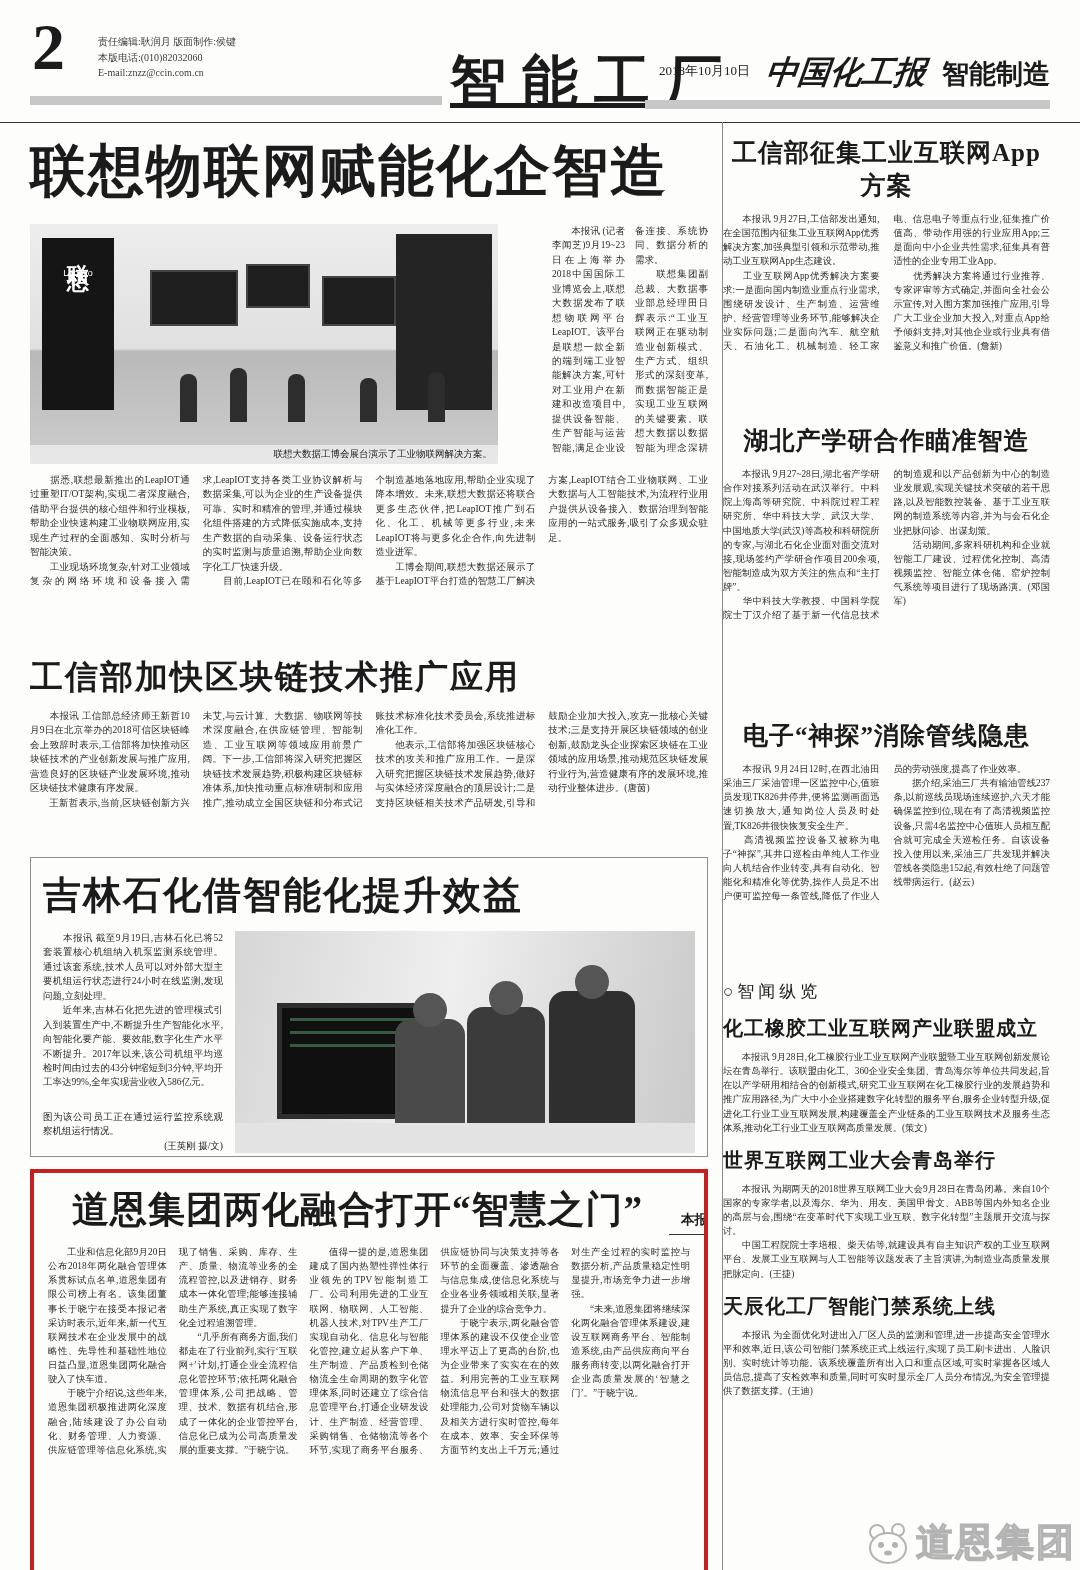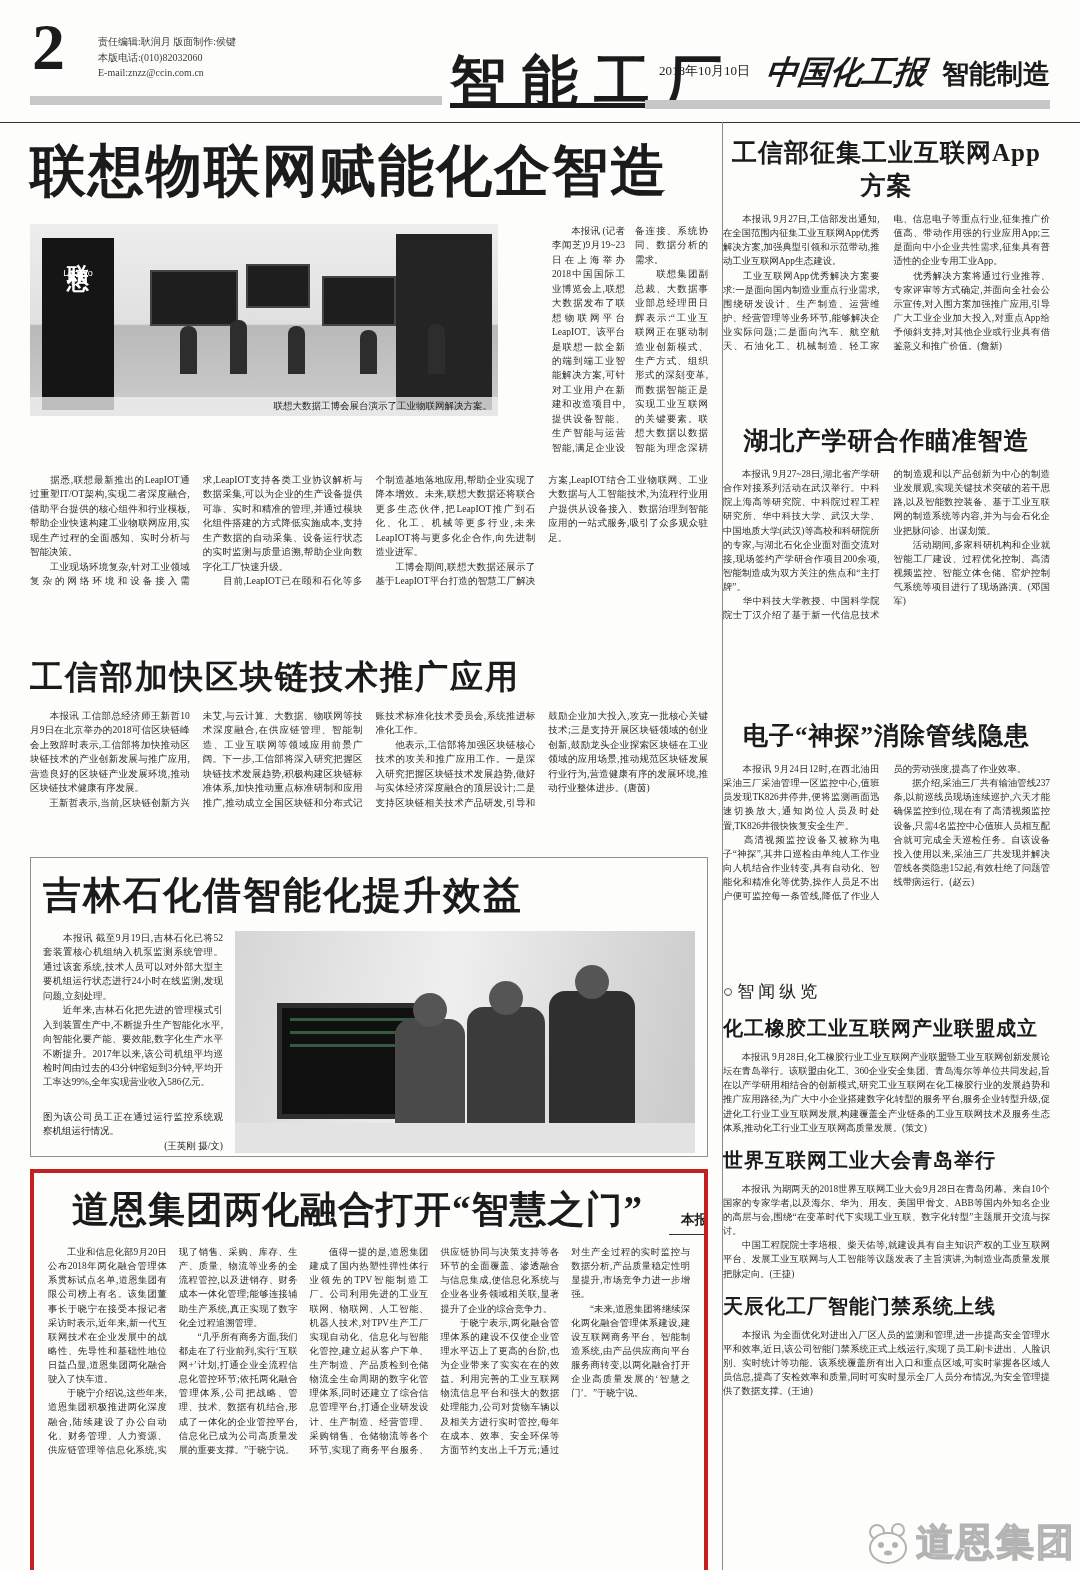--- a/index.html
+++ b/index.html
@@ -24,21 +24,21 @@
   .main{position:absolute;top:122px;left:30px;right:30px;bottom:0;display:flex;}
   .left-zone{width:692px;padding-right:14px;box-sizing:border-box;}
   .right-zone{flex:1;border-left:1px solid #8a8a8a;box-sizing:border-box;
               overflow:hidden;position:relative;}
 
   .jtext{font-size:9.5px;line-height:1.52;text-align:justify;white-space:pre-line;color:#2a2a2a;}
 
   
   .main-headline{font-size:56px;font-weight:bold;margin:12px 0 14px;letter-spacing:2px;}
   .lenovo-top{display:flex;gap:10px;}
-  .photo-lenovo{width:468px;height:192px;flex:none;position:relative;overflow:hidden;
+  .photo-lenovo{width:468px;height:240px;flex:none;position:relative;overflow:hidden;
      background:linear-gradient(#ededed 0%,#e0e0e0 52%,#b9b9b9 53%,#cdcdcd 100%);}
   .booth-left{position:absolute;left:12px;top:14px;width:72px;height:172px;background:#151515;
      display:flex;flex-direction:column;align-items:center;padding-top:8px;box-sizing:border-box;}
   .booth-left .vtxt{writing-mode:vertical-rl;color:#fff;font-size:22px;font-weight:bold;letter-spacing:6px;}
   .booth-left .ltxt{color:#fff;font-size:9px;margin-top:10px;font-family:"Liberation Sans",sans-serif;}
   .screen{position:absolute;background:#1e1e1e;border:2px solid #444;}
   .s1{left:120px;top:46px;width:84px;height:52px;}
   .s2{left:216px;top:40px;width:60px;height:40px;}
   .s3{left:292px;top:52px;width:70px;height:46px;}
   .booth-right{position:absolute;right:6px;top:10px;width:96px;height:176px;background:#242424;}

